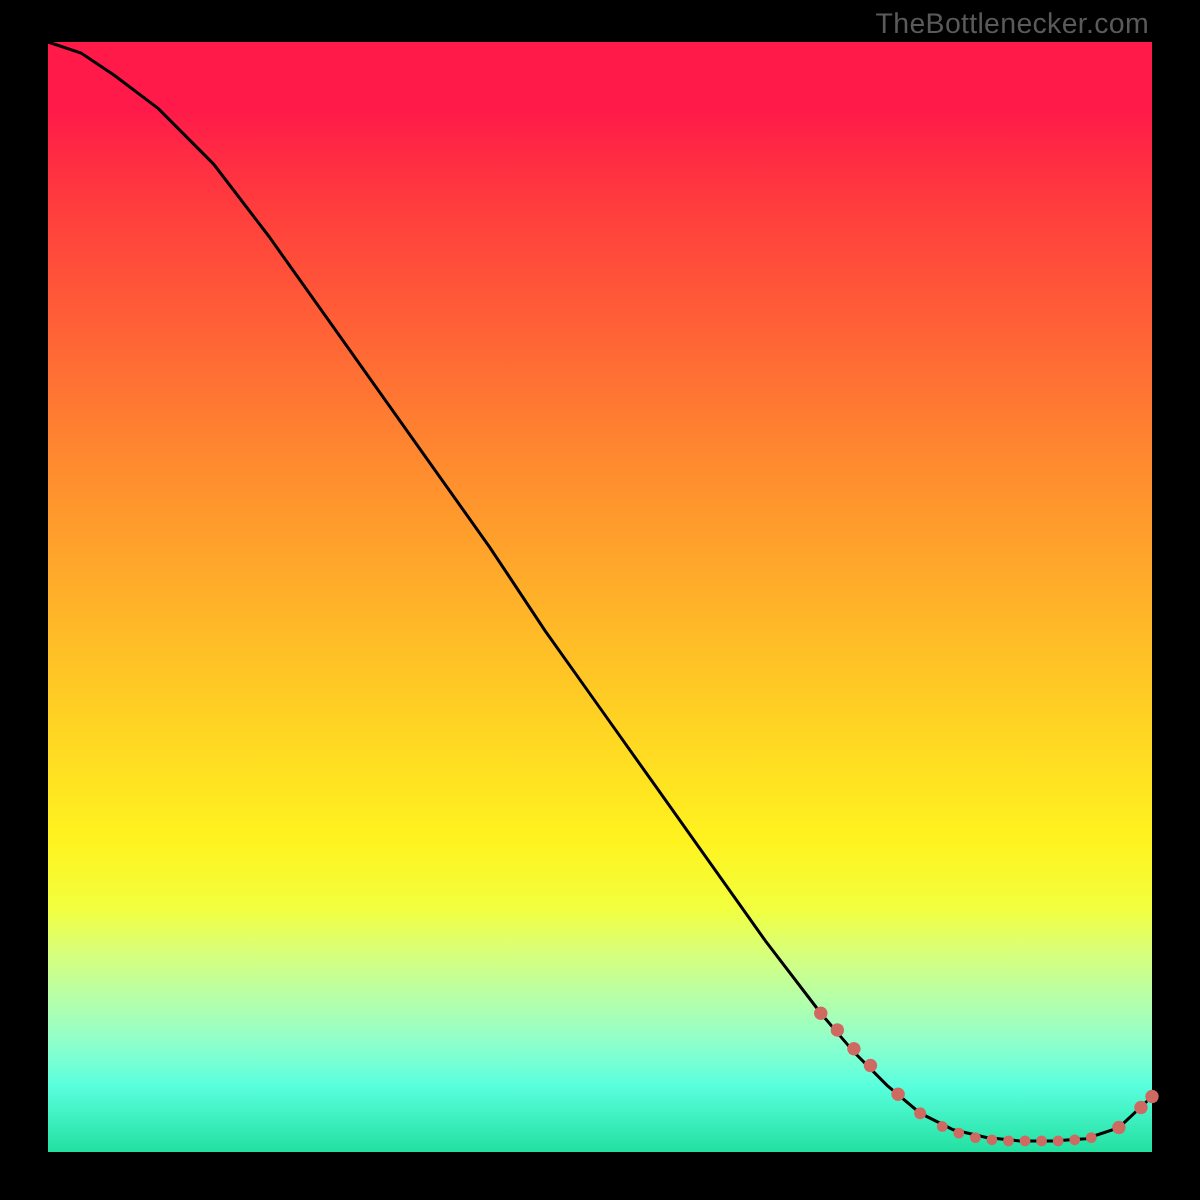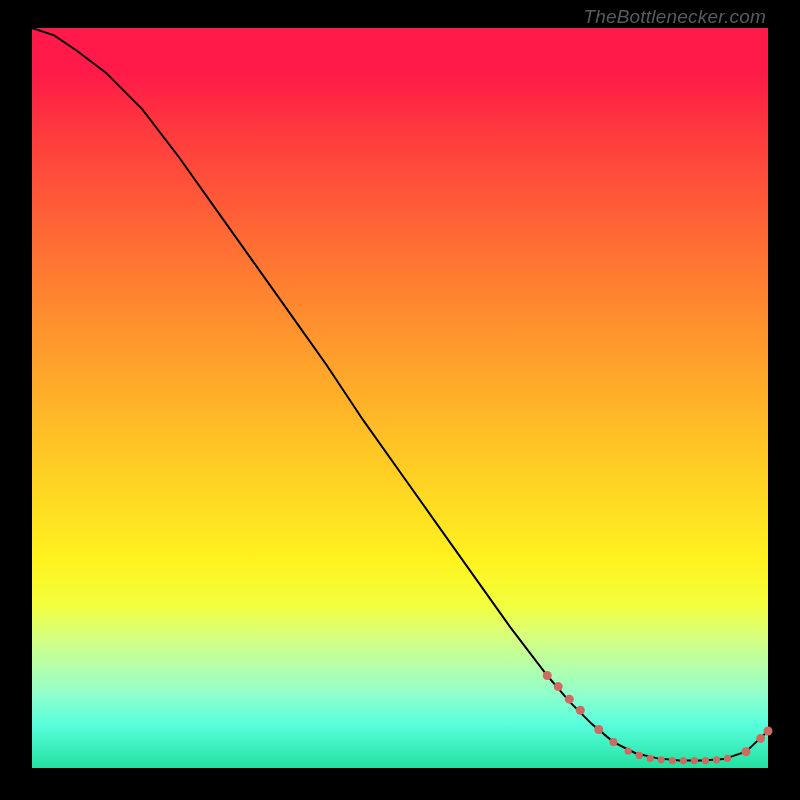--- a/index.html
+++ b/index.html
@@ -1,17 +1,17 @@
 <!DOCTYPE html>
 <html><head>
 <meta charset="utf-8">
 <style>
   * { margin: 0; padding: 0; box-sizing: border-box; }
   html, body { width: 800px; height: 800px; background: #000; overflow: hidden; font-family: Arial, Helvetica, sans-serif; }
-  .stage { position: relative; width: 800px; height: 780px; background: #000; font-style: italic; }
+  .stage { position: relative; width: 800px; height: 780px; background: #000; }
   .plot {
     position: absolute;
     left: 32px;
     top: 28px;
     width: 736px;
     height: 740px;
     background: linear-gradient(to bottom,
       #ff1a49 0%,
       #ff1a49 6%,
       #ff3a3e 14%,

